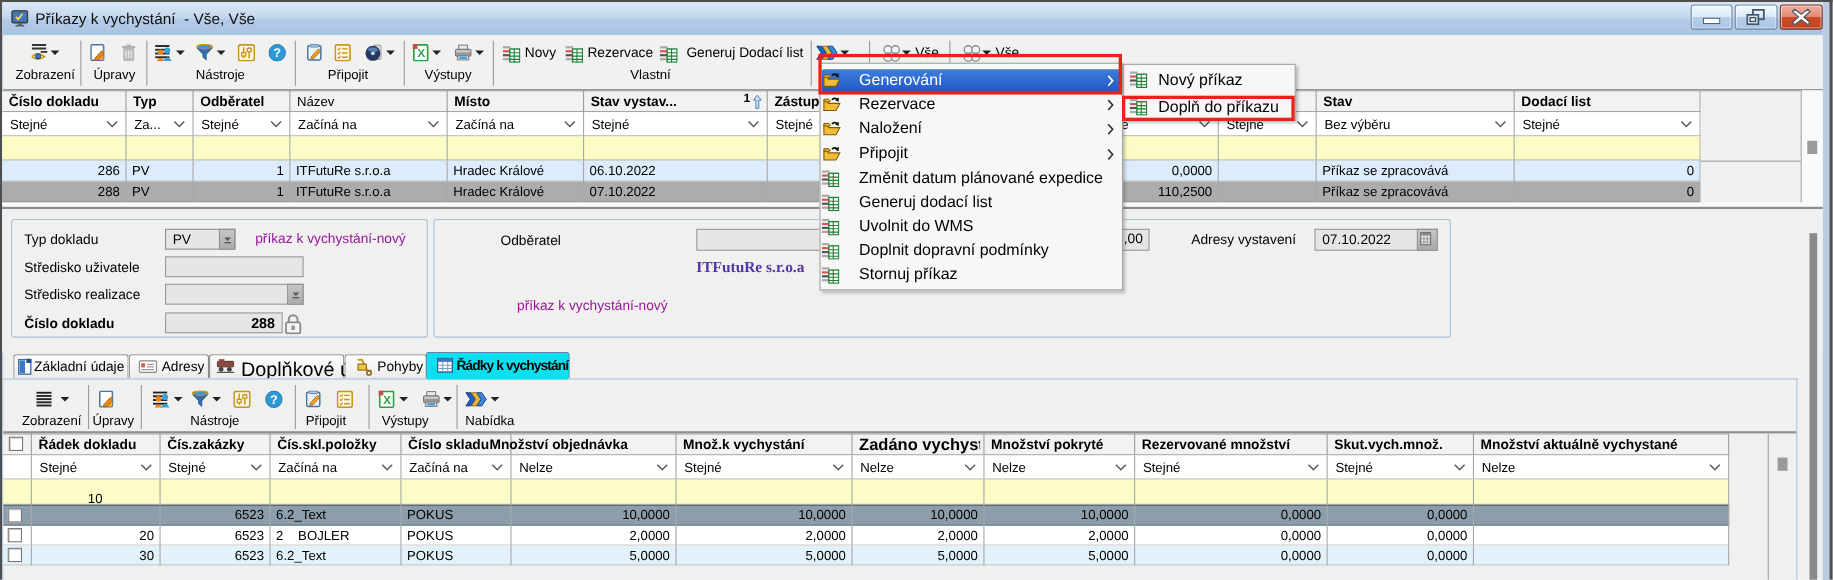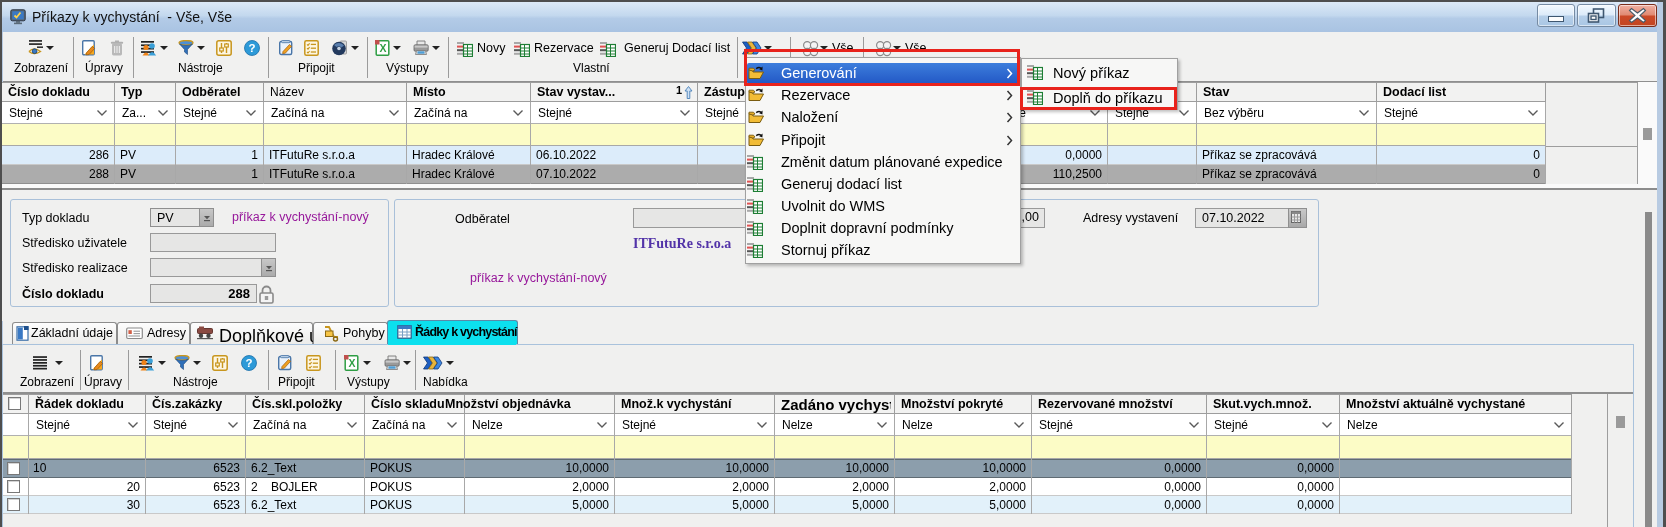--- a/index.html
+++ b/index.html
@@ -613,21 +613,21 @@
 <div class="a" style="left:774px;top:436px;width:1px;height:23px;background:#a8a8a8"></div>
 <div class="a" style="left:894px;top:436px;width:1px;height:23px;background:#a8a8a8"></div>
 <div class="a" style="left:1031px;top:436px;width:1px;height:23px;background:#a8a8a8"></div>
 <div class="a" style="left:1206px;top:436px;width:1px;height:23px;background:#a8a8a8"></div>
 <div class="a" style="left:1339px;top:436px;width:1px;height:23px;background:#a8a8a8"></div>
 <div class="a" style="left:1571px;top:436px;width:1px;height:23px;background:#a8a8a8"></div>
 <div class="a" style="left:3px;top:459px;width:1569px;height:19px;background:#8c9eac;border-bottom:1px solid #5f6b73;box-sizing:border-box"></div>
 <div class="a" style="left:3px;top:459px;width:1569px;height:1px;background:#5f6b73"></div>
 <div class="a" style="left:28px;top:459px;width:1px;height:19px;background:#a8a8a8"></div>
 <div class="a" style="left:145px;top:459px;width:1px;height:19px;background:#a8a8a8"></div>
-<div class="cell" style="left:33px;top:461px;width:107px;height:15px;font-size:12px;line-height:15px;text-align:left">10</div>
+<div class="cell" style="left:33px;top:446px;width:107px;height:15px;font-size:12px;line-height:15px;text-align:center">10</div>
 <div class="a" style="left:245px;top:459px;width:1px;height:19px;background:#a8a8a8"></div>
 <div class="cell" style="left:150px;top:461px;width:90px;height:15px;font-size:12px;line-height:15px;text-align:right">6523</div>
 <div class="a" style="left:364px;top:459px;width:1px;height:19px;background:#a8a8a8"></div>
 <div class="cell" style="left:251px;top:461px;width:110px;height:15px;font-size:12px;line-height:15px">6.2_Text</div>
 <div class="a" style="left:464px;top:459px;width:1px;height:19px;background:#a8a8a8"></div>
 <div class="cell" style="left:370px;top:461px;width:91px;height:15px;font-size:12px;line-height:15px">POKUS</div>
 <div class="a" style="left:614px;top:459px;width:1px;height:19px;background:#a8a8a8"></div>
 <div class="cell" style="left:469px;top:461px;width:140px;height:15px;font-size:12px;line-height:15px;text-align:right">10,0000</div>
 <div class="a" style="left:774px;top:459px;width:1px;height:19px;background:#a8a8a8"></div>
 <div class="cell" style="left:619px;top:461px;width:150px;height:15px;font-size:12px;line-height:15px;text-align:right">10,0000</div>

